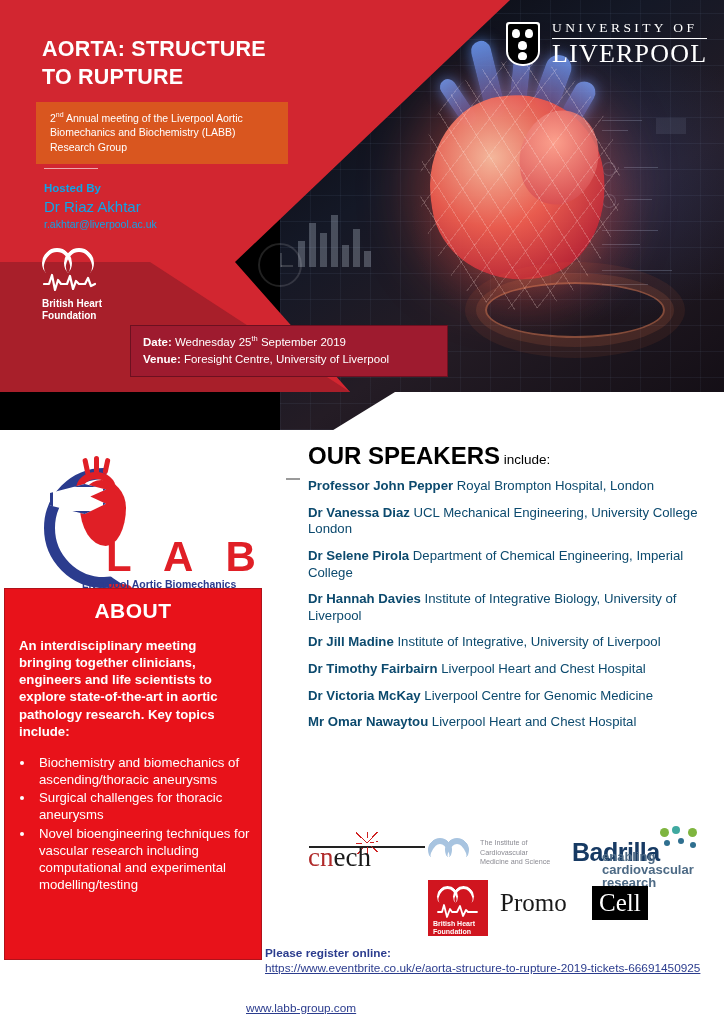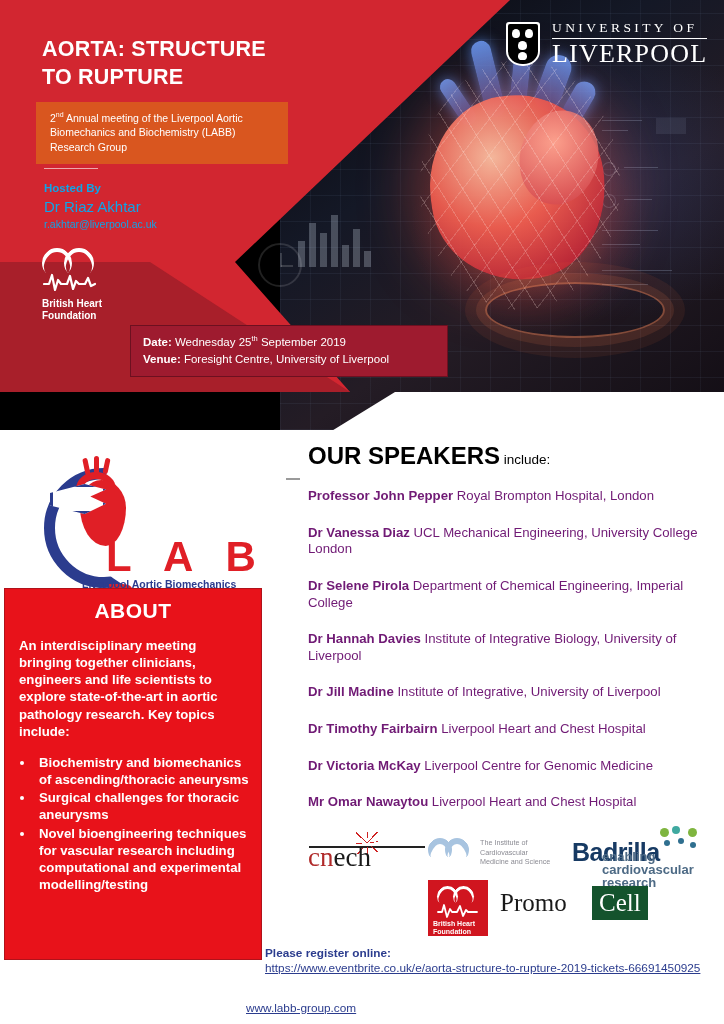--- a/index.html
+++ b/index.html
@@ -259,34 +259,34 @@
   #about .about-title {
     text-align:center; font-size: 21px; font-weight: bold;
     margin-top: 10px; letter-spacing: .5px;
   }
   #about .about-body {
     margin: 14px 14px 0 14px;
     font-size: 13.2px; font-weight: bold; line-height: 1.3;
   }
   #about ul { margin: 14px 10px 0 30px; }
   #about li {
-    font-size: 13.2px; font-weight: bold; line-height: 1.3;
+    font-size: 13.2px; font-weight: normal; line-height: 1.3;
     margin-bottom: 1px; padding-left: 4px;
   }
 
   
   #speakers { position:absolute; left: 308px; top: 444px; width: 408px; }
   .sp-head { font-size: 24px; font-weight: bold; color:#000; line-height:1; }
   .sp-head .inc { font-size: 13.5px; font-weight: normal; }
   .sp-dash {
     position:absolute; left: -22px; top: 34px;
     width: 14px; height: 2px; background: #9a9a9a;
   }
   .sp-item {
-    margin-top: 20px; font-size: 13.2px; line-height: 1.26; color:#701a75;
+    margin-top: 10px; font-size: 13.2px; line-height: 1.26; color:#0c4a6e;
   }
   .sp-item .nm { font-weight: bold; }
   .sp-item .af { font-weight: normal; }
 
   
   #sponsors { position:absolute; left: 300px; top: 826px; width: 424px; height: 110px; }
 
   .lg-cntech { position:absolute; left: 8px; top: 6px; width: 120px; height: 46px; }
   .cn-txt {
     position:absolute; left: 0; top: 12px;
@@ -347,21 +347,21 @@
     font-size: 7px; font-weight: bold; line-height: 1.18;
   }
 
   .lg-promocell { position:absolute; left: 200px; top: 60px; width: 160px; height: 40px; }
   .pc-promo {
     position:absolute; left: 0; top: 4px;
     font-family: "Liberation Serif", serif; font-size: 25px; color:#1a1a1a; line-height:1;
   }
   .pc-cell {
     position:absolute; left: 92px; top: 0px;
-    background:#14532d; color:#ffffff; padding: 4px 7px 5px 7px;
+    background:#000000; color:#ffffff; padding: 4px 7px 5px 7px;
     font-family: "Liberation Serif", serif; font-size: 25px; line-height:1;
   }
 
   
   #register {
     position:absolute; left: 265px; top: 946px; width: 450px;
   }
   #register .reg-lbl {
     color:#2b3c8e; font-size: 11.8px; font-weight: bold; line-height: 1.3;
   }

